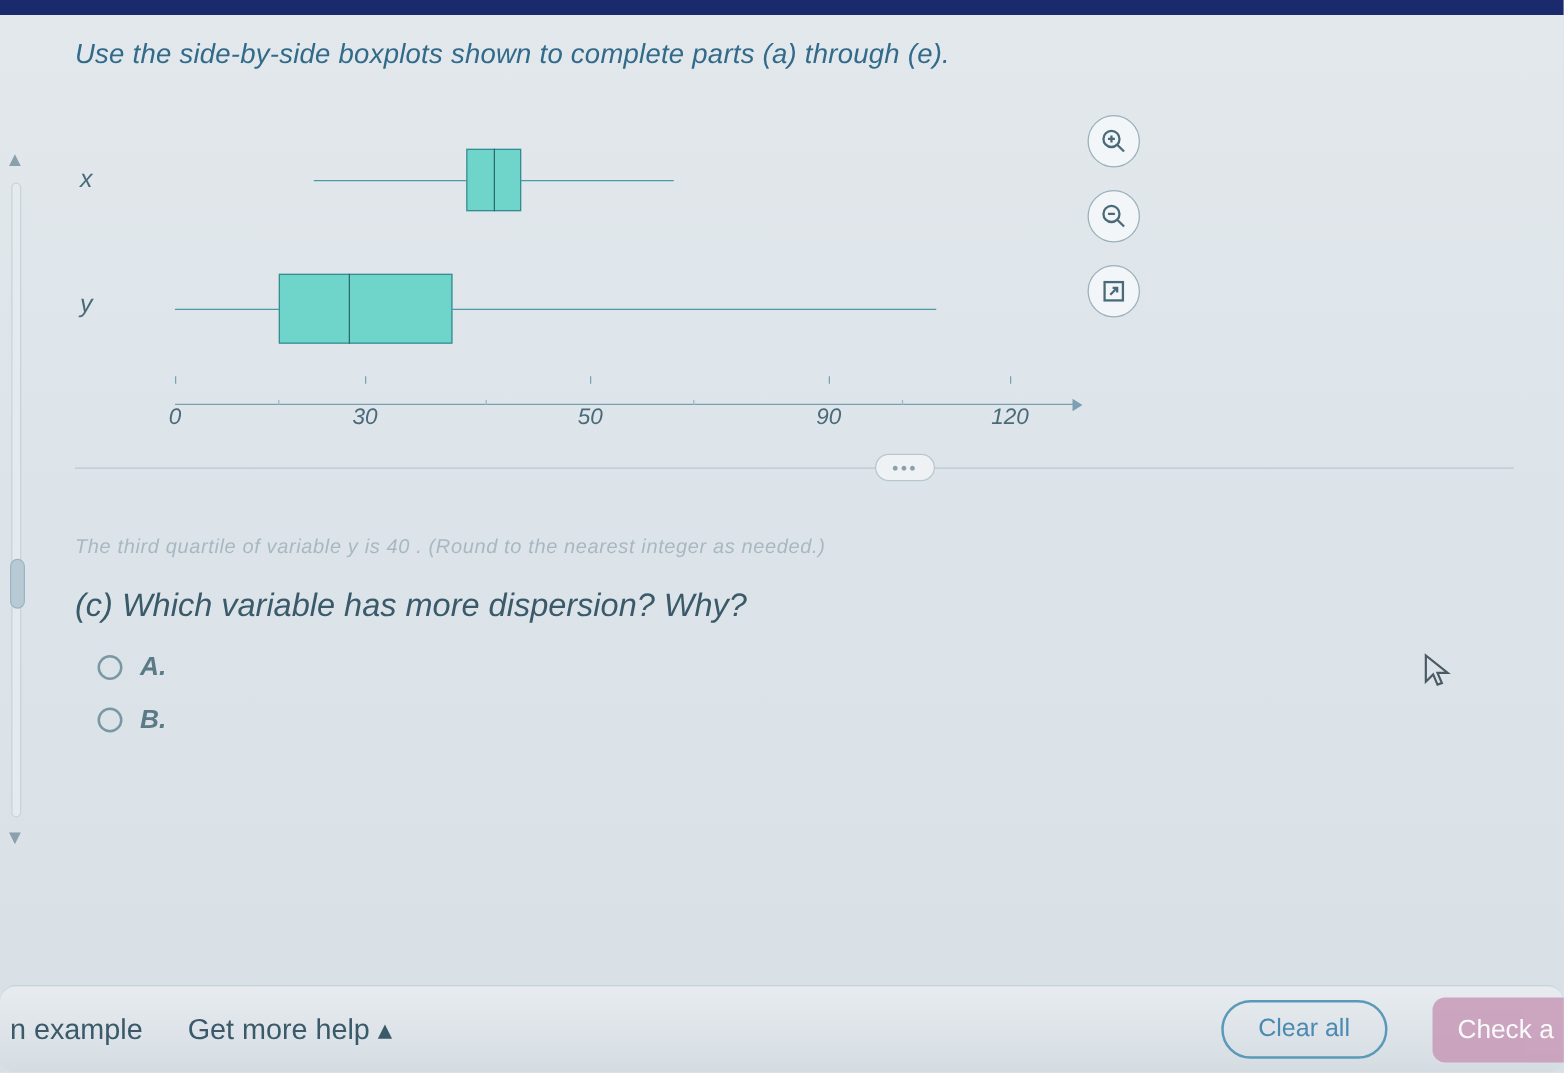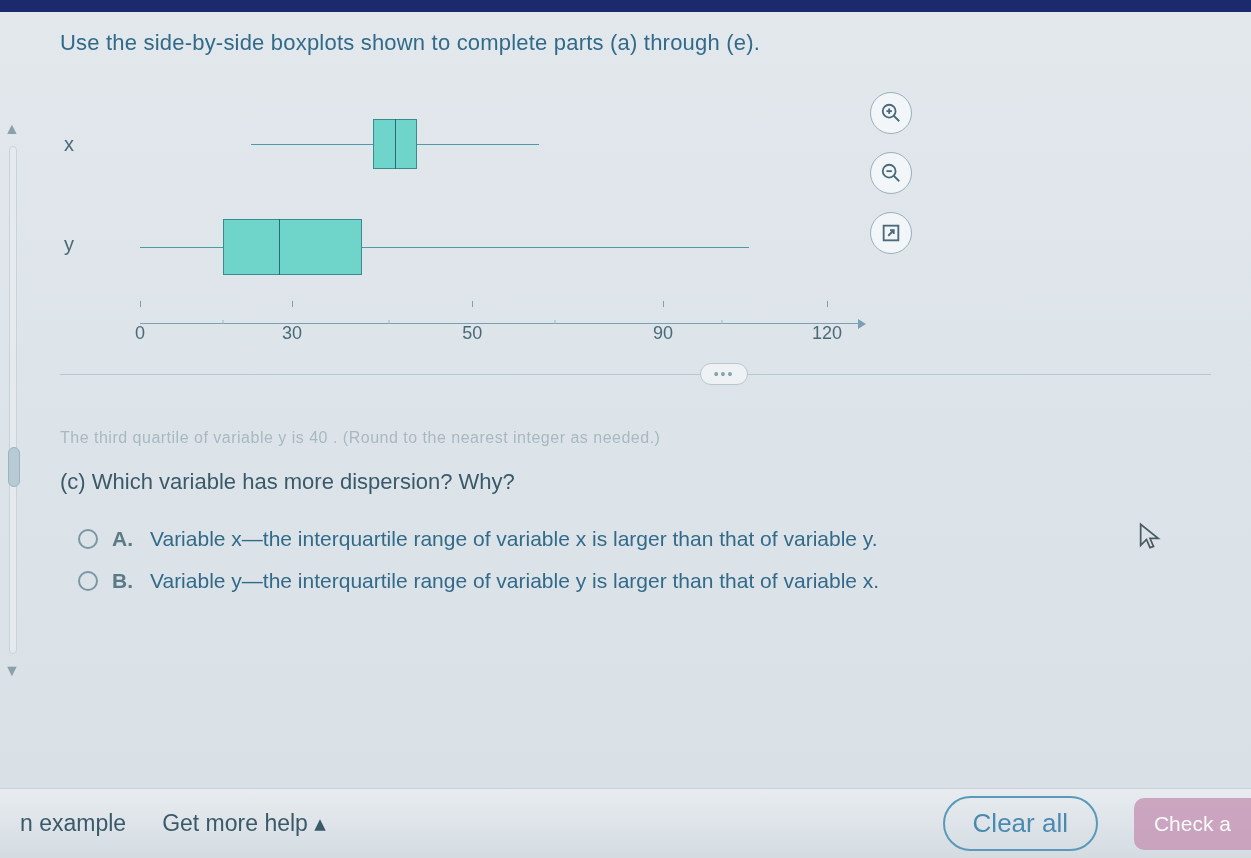--- a/index.html
+++ b/index.html
@@ -1,48 +1,48 @@
 <!DOCTYPE html>
 <html><head>
 <meta charset="utf-8">
 <style>
   * { box-sizing: border-box; margin: 0; padding: 0; }
   html, body { width: 1251px; height: 858px; font-family: Arial, sans-serif; background: #dce4ea; overflow: hidden; }
   .page { position: relative; width: 1251px; height: 858px; background: linear-gradient(180deg,#e2e8ec 0%,#d8e0e6 100%); }
   .topbar { height: 12px; background: #1a2a6c; }
-  .content { padding: 18px 40px 0 60px; position: relative; height: 840px; }
+  .content { padding: 18px 40px 0 60px; position: relative; height: 840px; font-style: italic; }
   .prompt { color: #326a8a; font-size: 22px; margin-bottom: 28px; letter-spacing: 0.2px; }
   .chart-wrap { position: relative; width: 770px; height: 260px; margin-left: 40px; margin-bottom: 30px; }
   .plot { position: absolute; left: 40px; top: 0; width: 720px; height: 260px; }
   .axis-line { position: absolute; left: 0; bottom: 20px; width: 720px; height: 1px; background: #7aa0b2; }
   .axis-line::after { content: ""; position: absolute; right: -6px; top: -4px; border-left: 8px solid #7aa0b2; border-top: 5px solid transparent; border-bottom: 5px solid transparent; }
   .tick { position: absolute; bottom: 0; width: 40px; text-align: center; color: #4a6a7a; font-size: 18px; transform: translateX(-50%); }
   .tick::before { content: ""; position: absolute; top: -22px; left: 50%; width: 1px; height: 6px; background: #7aa0b2; }
   .minor { position: absolute; bottom: 20px; width: 1px; height: 4px; background: #9cb8c4; transform: translateX(-50%); }
   .cat-label { position: absolute; left: -36px; color: #4a6a7a; font-size: 20px; transform: translateY(-50%); }
   .boxplot { position: absolute; height: 50px; }
   .whisker-line { position: absolute; top: 50%; height: 1px; background: #4a9aa8; }
   .box { position: absolute; top: 0; height: 100%; background: #6fd4ca; border: 1.5px solid #3a8a92; }
   .median { position: absolute; top: 0; height: 100%; width: 1.5px; background: #2a6a72; }
   .tool-col { position: absolute; left: 870px; top: 80px; display: flex; flex-direction: column; gap: 18px; }
   .tool-btn { width: 42px; height: 42px; border-radius: 50%; border: 1.5px solid #9ab0ba; background: #f2f6f8; display: flex; align-items: center; justify-content: center; cursor: pointer; color: #4a6a7a; }
   .tool-btn svg { width: 22px; height: 22px; }
   .divider { border: none; border-top: 1px solid #b8c8d0; margin: 0 0 14px 0; }
   .ellipsis { width: 48px; height: 22px; border: 1px solid #b8c8d0; border-radius: 12px; background: #eef2f4; margin: -26px auto 14px 640px; display: flex; align-items: center; justify-content: center; color: #8aa0ac; font-size: 14px; letter-spacing: 2px; }
   .faded { color: #a8b8c0; font-size: 16px; letter-spacing: 0.5px; margin-bottom: 22px; white-space: nowrap; overflow: hidden; margin-top: 44px; }
-  .question { color: #3a5a6a; font-size: 22px; margin-bottom: 32px; }
+  .question { color: #3a5a6a; font-size: 26px; margin-bottom: 22px; }
   .options { display: flex; flex-direction: column; gap: 18px; margin-left: 18px; }
   .opt { display: flex; align-items: center; gap: 14px; font-size: 21px; }
   .radio { width: 20px; height: 20px; border: 2px solid #7a98a4; border-radius: 50%; flex: 0 0 20px; cursor: pointer; }
   .opt-letter { color: #5a7a88; font-weight: 600; min-width: 24px; }
   .opt-text { color: #326a8a; }
-  .bottom { position: absolute; left: 0; bottom: 0; width: 1251px; height: 70px; background: linear-gradient(180deg,#e8ecf0 0%,#d4dce2 100%); border-top: 1px solid #c8d4da; display: flex; align-items: center; padding: 0 20px; gap: 36px; }
+  .bottom { position: absolute; left: 0; bottom: 0; width: 1251px; height: 70px; background: linear-gradient(180deg,#e8ecf0 0%,#d4dce2 100%); border-top: 1px solid #c8d4da; display: flex; align-items: center; padding: 0 8px; gap: 36px; border-radius: 13px; }
   .bottom-link { color: #3a5a6a; font-size: 23px; cursor: pointer; }
   .spacer { flex: 1; }
-  .clear-btn { border: 2px solid #5a9ab8; background: transparent; color: #4a8ab0; border-radius: 28px; padding: 10px 28px; font-size: 26px; cursor: pointer; }
+  .clear-btn { border: 2px solid #5a9ab8; background: transparent; color: #4a8ab0; border-radius: 28px; padding: 10px 28px; font-size: 20px; cursor: pointer; }
   .check-btn { background: #c89ab8; color: #fff; border: none; border-radius: 10px 0 0 10px; padding: 14px 20px; font-size: 21px; cursor: pointer; margin-right: -20px; opacity: 0.85; text-align: center; }
   .left-pager { position: absolute; left: 4px; top: 120px; width: 18px; height: 560px; display: flex; flex-direction: column; justify-content: space-between; }
   .pager-arrow { color: #8aa0ac; cursor: pointer; }
   .pager-track { width: 8px; flex: 1; margin: 8px auto; background: #e4eaee; border: 1px solid #c8d4da; border-radius: 4px; position: relative; }
   .pager-thumb { position: absolute; left: -2px; top: 300px; width: 12px; height: 40px; background: #b8cad4; border-radius: 6px; border: 1px solid #9ab4c0; }
   .cursor-icon { position: absolute; left: 1136px; top: 510px; color: #4a5a62; }
 </style>
 </head>
 <body>
 
@@ -104,45 +104,43 @@
 
         <div class="axis-line"></div>
         <div class="minor" style="left:83.1px"></div>
         <div class="minor" style="left:249.2px"></div>
         <div class="minor" style="left:415.4px"></div>
         <div class="minor" style="left:581.5px"></div>
         <span class="tick" style="left:0px">0</span>
         <span class="tick" style="left:152px">30</span>
         <span class="tick" style="left:332.3px">50</span>
         <span class="tick" style="left:523px">90</span>
-        <span class="tick" style="left:687px">120</span>
+        <span class="tick" style="left:668px">120</span>
       </div>
     </div>
 
     <hr class="divider">
     <div class="ellipsis">•••</div>
 
     <div class="faded">The third quartile of variable y is 40 . (Round to the nearest integer as needed.)</div>
 
     <div class="question">(c) Which variable has more dispersion? Why?</div>
 
     <svg class="cursor-icon" width="28" height="28" viewBox="0 0 24 24">
       <path d="M4 2 L4 20 L9 15 L12 22 L15 21 L12 14 L19 14 Z" fill="none" stroke="#4a5a62" stroke-width="1.5"></path>
     </svg>
 
     <div class="options">
       <div class="opt">
         <div class="radio"></div>
         <span class="opt-letter">A.</span>
-        <span class="opt-text">Variable x—the interquartile range of variable x is larger than that of variable y.</span>
       </div>
       <div class="opt">
         <div class="radio"></div>
         <span class="opt-letter">B.</span>
-        <span class="opt-text">Variable y—the interquartile range of variable y is larger than that of variable x.</span>
       </div>
     </div>
 
   </div>
 
   <div class="bottom">
     <span class="bottom-link">n example</span>
     <span class="bottom-link">
       <span>Get more help</span>
       <span> ▴</span>

